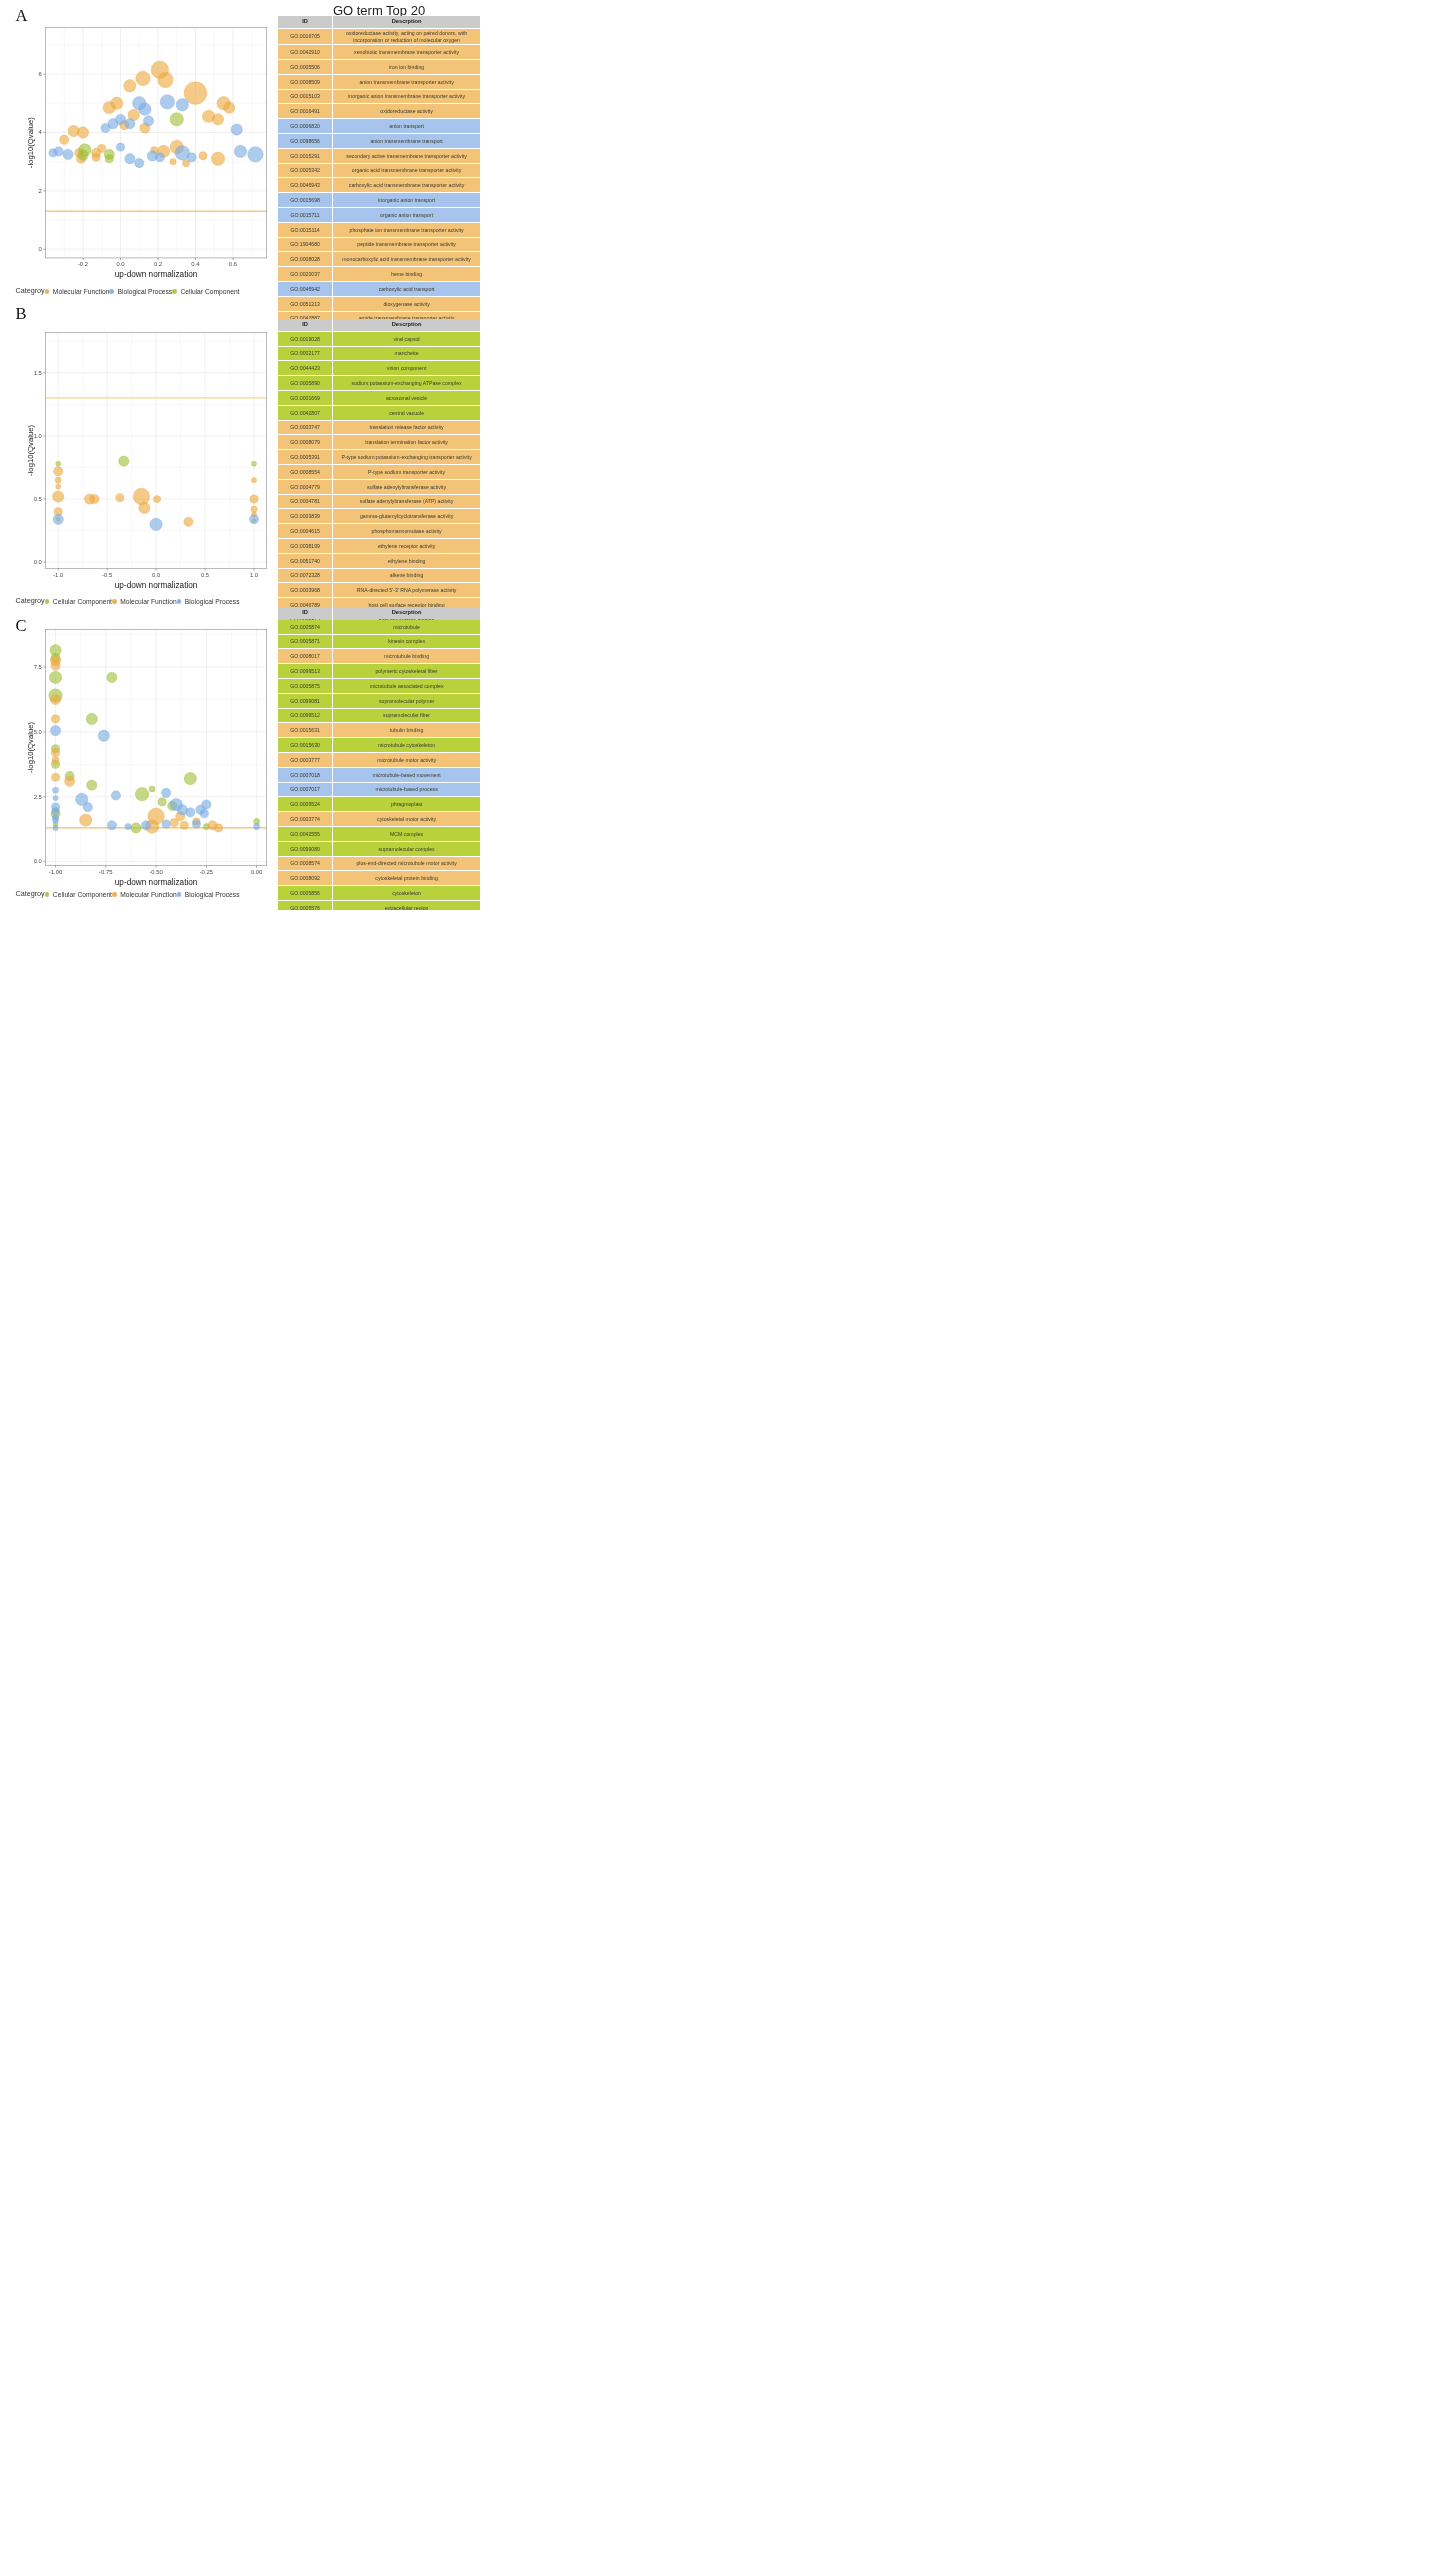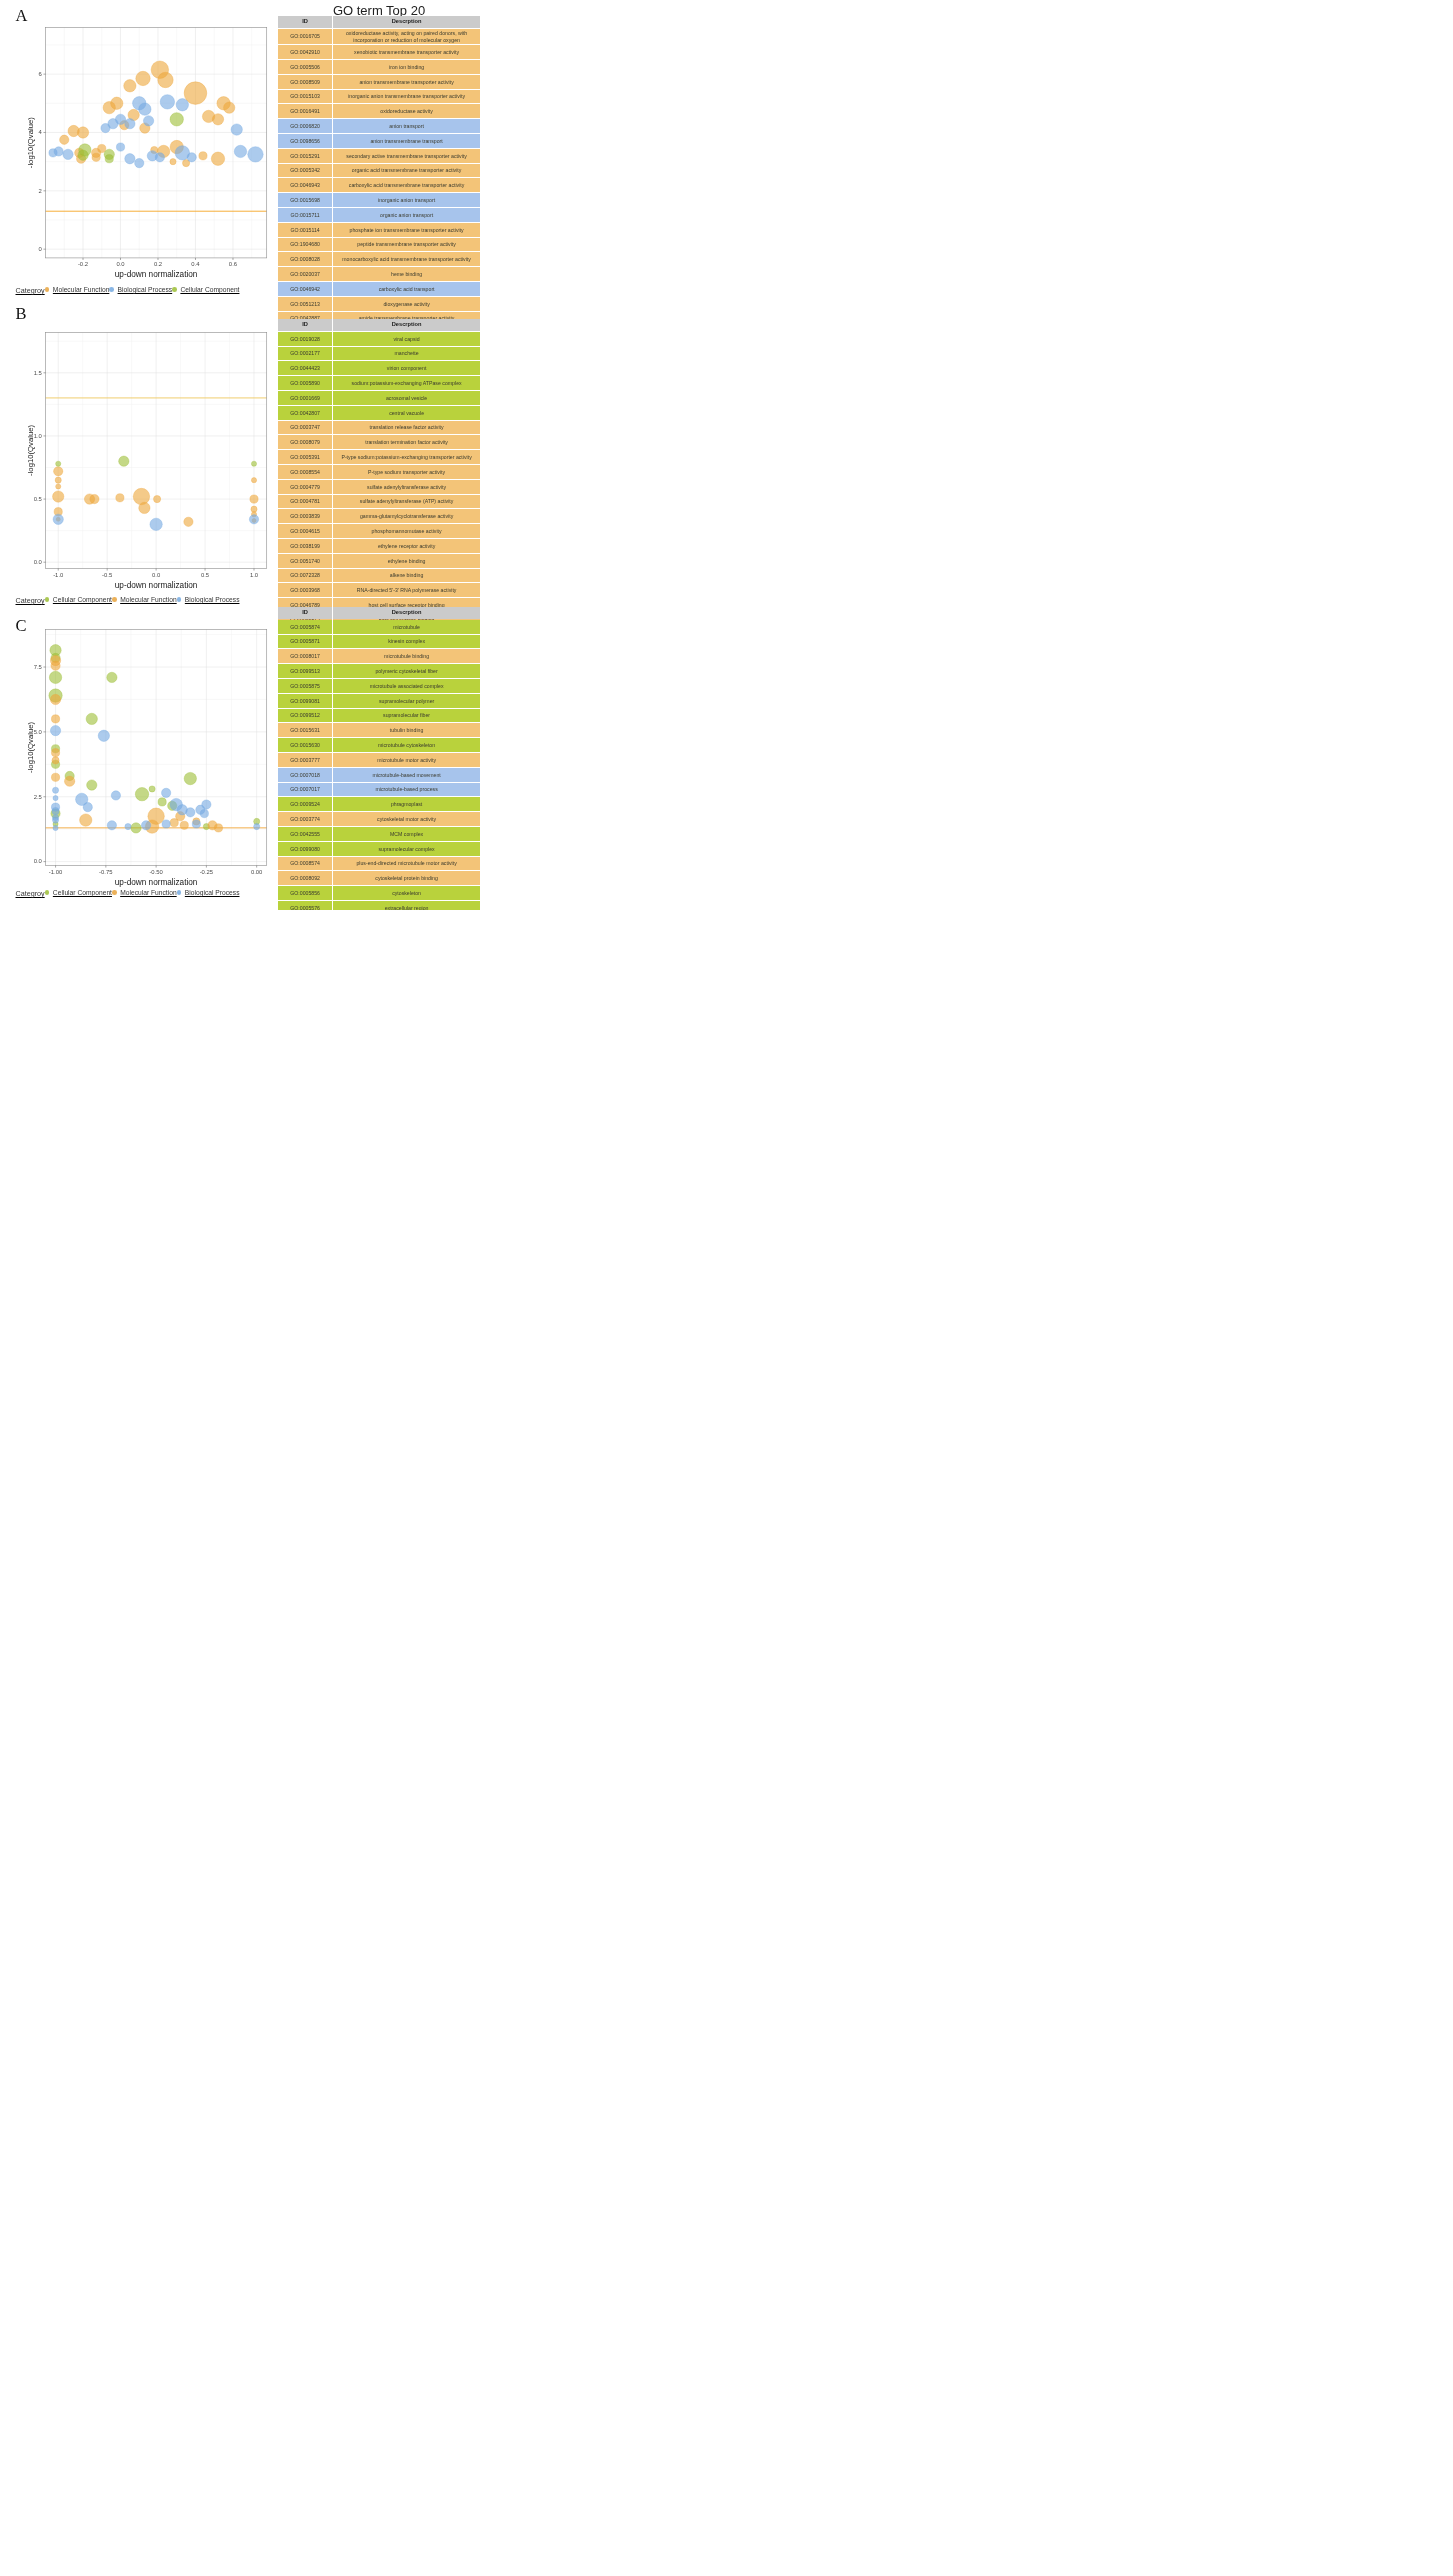--- a/index.html
+++ b/index.html
@@ -3,21 +3,21 @@
 <meta charset="utf-8">
 <style>
   html,body{margin:0;padding:0;background:#ffffff;}
   body{width:485px;height:910px;position:relative;font-family:"Liberation Sans",sans-serif;overflow:hidden;}
   .panel-label{position:absolute;left:15.5px;font-family:"Liberation Serif",serif;font-size:16.5px;color:#111;}
   #plabel-0{top:6.2px;} #plabel-1{top:304px;} #plabel-2{top:616px;}
   .plot-box{position:absolute;left:27px;width:250px;}
   #plot-0{top:24px;height:260px;}
   #plot-1{top:329px;height:264px;}
   #plot-2{top:626px;height:264px;}
-  .legend{position:absolute;left:15.5px;width:253px;display:flex;align-items:flex-start;gap:0;white-space:nowrap;text-decoration:underline;}
+  .legend{position:absolute;left:15.5px;width:253px;display:flex;align-items:flex-end;gap:0;white-space:nowrap;}
   #legend-0{top:286px;} #legend-1{top:596px;} #legend-2{top:889px;}
   .legend .ltitle{font-size:7.2px;color:#333;}
   .legend .litem{display:flex;align-items:center;gap:3.6px;font-size:6.7px;color:#333;}
   .legend .dot{width:4.6px;height:4.6px;border-radius:50%;display:inline-block;opacity:.85;}
   .fig-title{position:absolute;left:278px;top:3.1px;width:202px;text-align:center;font-size:13px;color:#222;}
   .gotable{position:absolute;left:278px;width:202px;}
   #table-0{top:16px;} #table-1{top:319px;} #table-2{top:607px;}
   .trow{display:flex;margin-bottom:1px;}
   .tcell{display:flex;align-items:center;justify-content:center;text-align:center;
          font-size:5.2px;line-height:1.2;color:#3b3b2e;padding:1.5px 2.6px;min-height:10.8px;}

